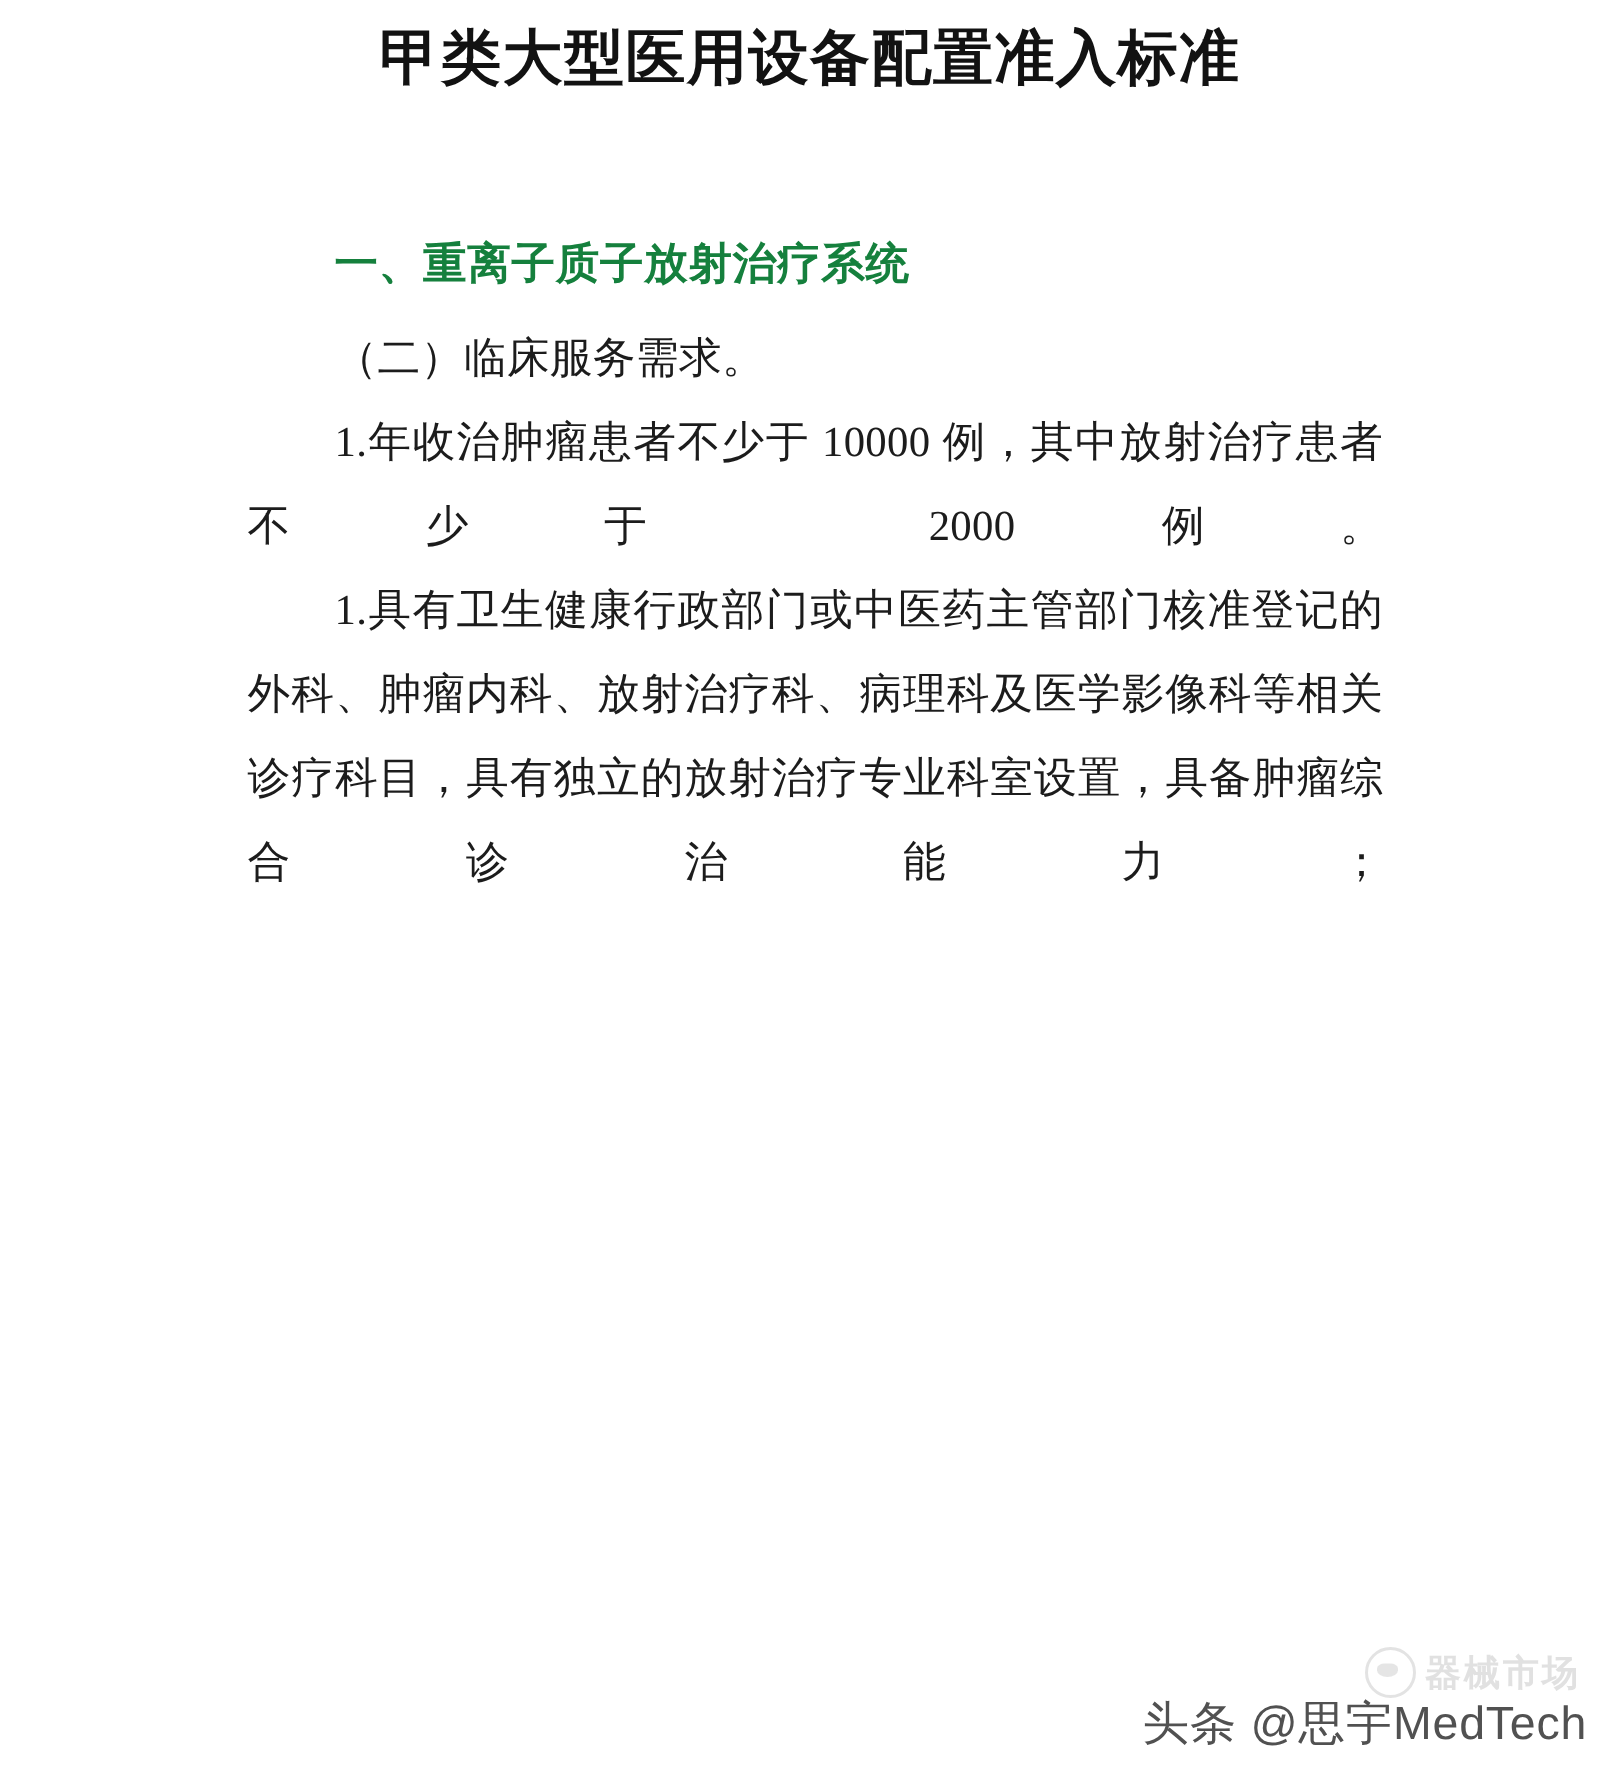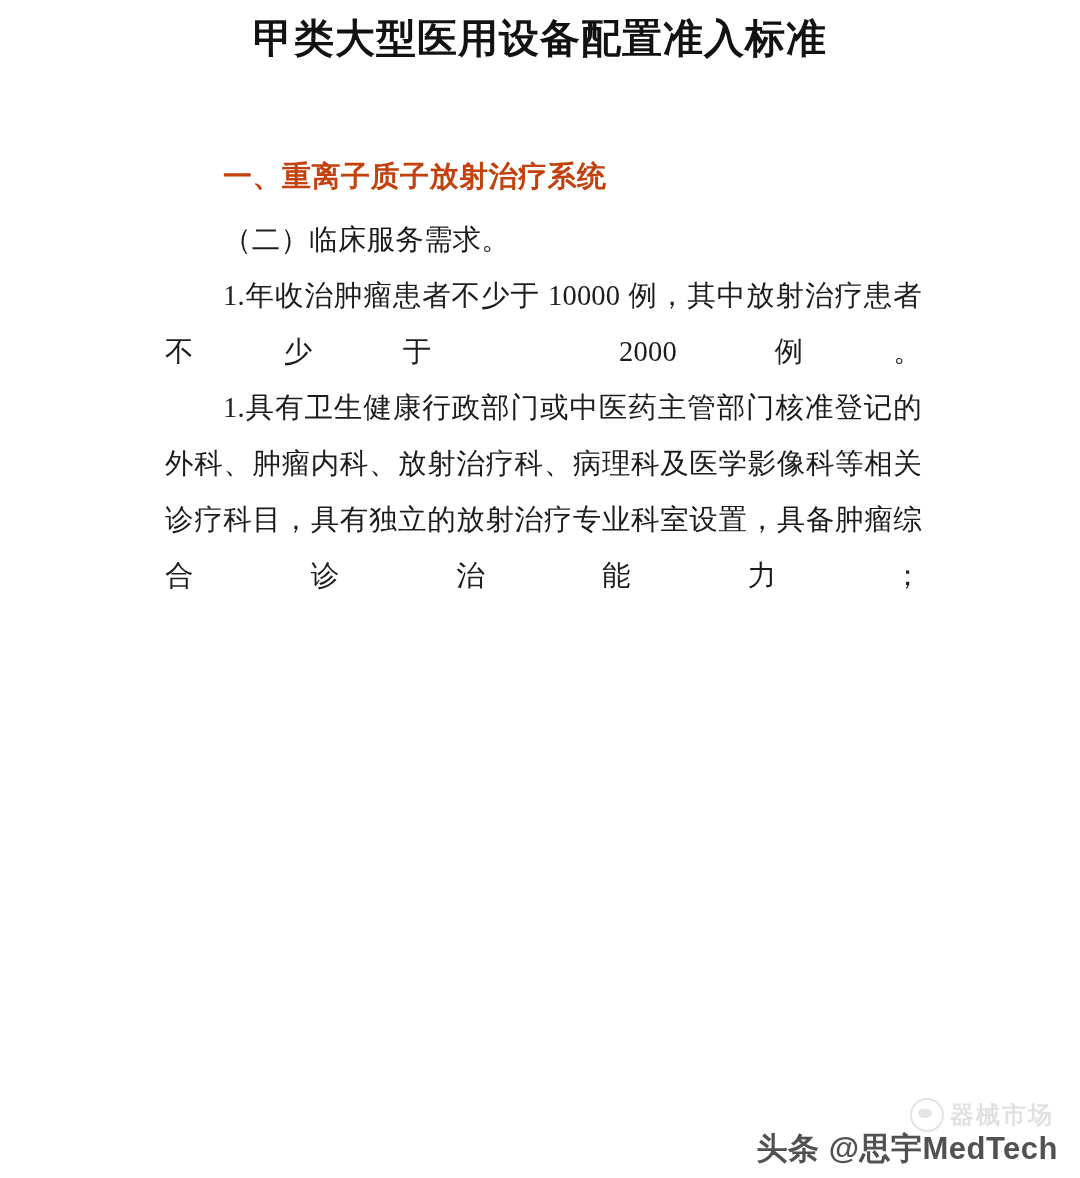--- a/index.html
+++ b/index.html
@@ -47,21 +47,21 @@
     width: 757px;
   }
 
   .section-heading {
     font-size: 29px;
     font-weight: bold;
     line-height: 56px;
     margin: 0 0 8px 0;
     text-indent: 58px;
     letter-spacing: 0.5px;
-    color: #c2410c;
+    color: #15803d;
     white-space: nowrap;
   }
 
   
   .para {
     font-size: 28.5px;
     line-height: 56px;
     margin: 0;
     text-align: justify;
     text-align-last: left;
@@ -119,21 +119,21 @@
     color: #4a4a4a;
     white-space: nowrap;
   }
 
   .wm-main {
     position: absolute;
     right: 14px;
     top: 1128px;
     font-family: "Liberation Sans", "DejaVu Sans", sans-serif;
     font-size: 31px;
-    font-weight: bold;
+    font-weight: normal;
     color: #3a3a3a;
     opacity: 0.88;
     letter-spacing: 0.5px;
     white-space: nowrap;
     pointer-events: none;
     user-select: none;
   }
 </style>
 </head>
 <body>

